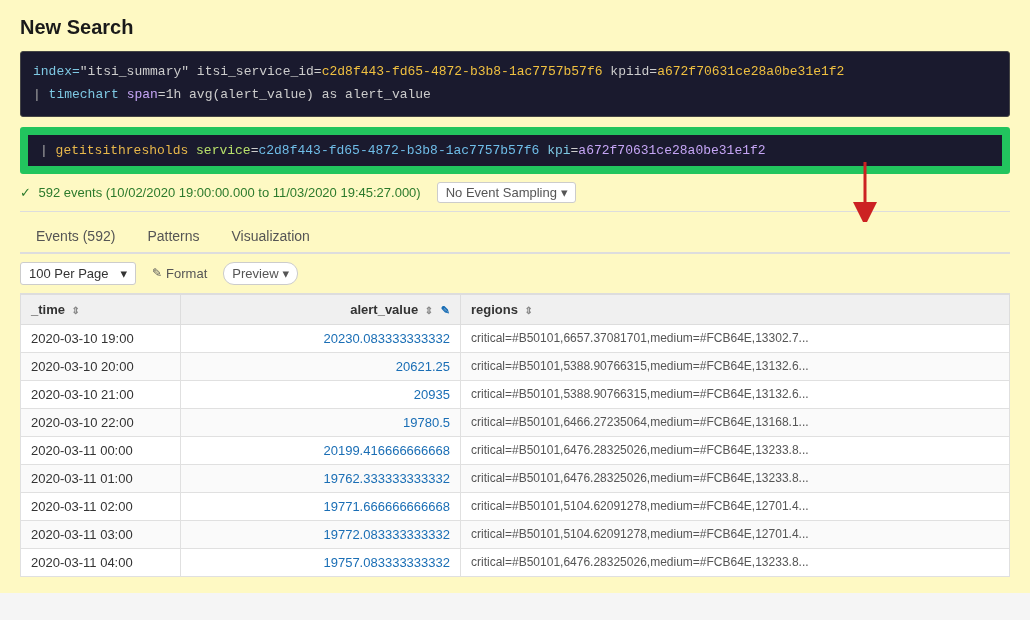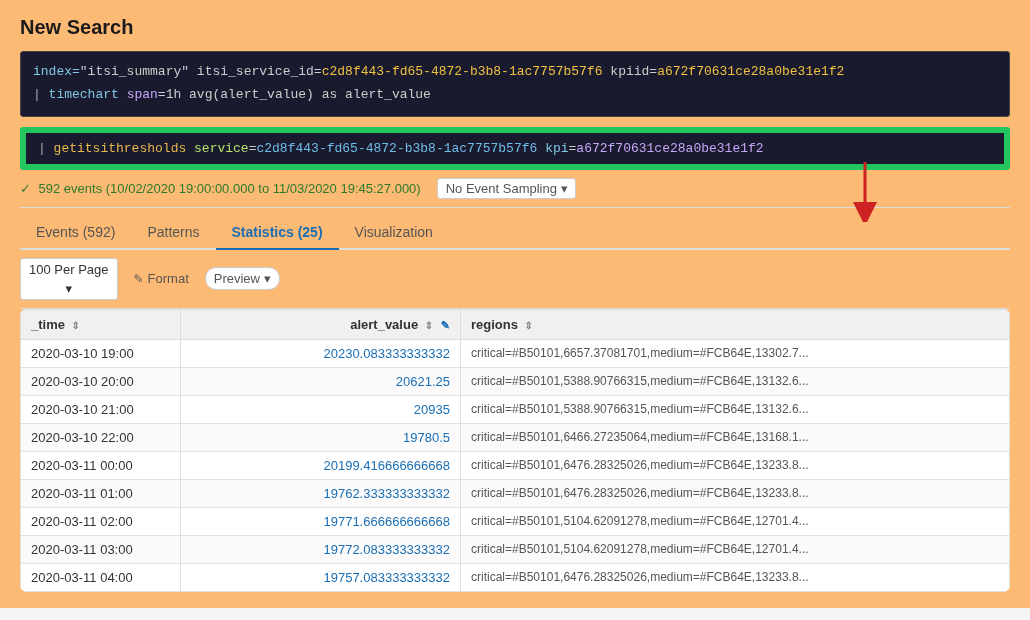--- a/index.html
+++ b/index.html
@@ -7,21 +7,21 @@
       font-family: Arial, sans-serif;
       font-size: 13px;
       background: #f5f5f5;
       color: #333;
       width: 1030px;
       min-height: 620px;
       overflow-x: hidden;
     }
 
     .page-container {
-      background: #fdba74;
+      background: #fef9c3;
       padding: 16px 20px;
     }
 
     .page-title {
       font-size: 20px;
       font-weight: bold;
       color: #1a1a1a;
       margin-bottom: 12px;
     }
 
@@ -48,21 +48,21 @@
       margin-top: 2px;
     }
 
     .search-line-2 .pipe { color: #aaa; }
     .search-line-2 .cmd { color: #7ec8e3; }
     .search-line-2 .span-kw { color: #c5a5f5; }
     .search-line-2 .param { color: #ccc; }
 
     .search-box-highlighted {
       background: #1a1a2e;
-      border: 6px solid #22c55e;
+      border: 8px solid #22c55e;
       border-radius: 3px;
       padding: 8px 12px;
       margin-top: 6px;
       font-family: 'Courier New', monospace;
       font-size: 13px;
     }
 
     .search-line-3 .pipe { color: #aaa; }
     .search-line-3 .cmd { color: #e8b84b; }
     .search-line-3 .key { color: #b8e06a; }
@@ -126,29 +126,28 @@
       display: flex;
       align-items: center;
       gap: 16px;
       padding: 8px 0;
       border-bottom: 1px solid #ddd;
     }
 
     .toolbar-btn {
       display: flex;
       align-items: center;
-      gap: 4px;
+      gap: 12px;
       cursor: pointer;
       color: #333;
       font-size: 13px;
       background: white;
       border: 1px solid #ccc;
       border-radius: 3px;
       padding: 3px 8px;
-      flex-direction: column;
     }
 
     .format-btn {
       display: flex;
       align-items: center;
       gap: 4px;
       cursor: pointer;
       color: #555;
       font-size: 13px;
     }
@@ -256,40 +255,39 @@
     </span>
     <div class="no-event-sampling">
       <span>No Event Sampling</span>
       <span>▾</span>
     </div>
   </div>
 
   <div class="tabs-bar">
     <div class="tab">Events (592)</div>
     <div class="tab">Patterns</div>
-    <div class="tab active">Statistics (25)</div>
     <div class="tab">Visualization</div>
   </div>
 
   <div class="toolbar">
     <div class="toolbar-btn">
       <span>100 Per Page</span>
       <span>▾</span>
     </div>
     <div class="format-btn">
       <span class="pencil-icon">✎</span>
       <span>Format</span>
     </div>
     <div class="preview-btn">
       <span>Preview</span>
       <span>▾</span>
     </div>
   </div>
 
-  <div style="overflow-x:auto;border-radius:7px;">
+  <div style="overflow-x:auto;">
     <table class="data-table">
       <thead>
         <tr>
           <th class="col-time">
             <span>_time</span>
             <span class="sort-icon">⇕</span>
           </th>
           <th class="col-alert" style="text-align:right;">
             <span>alert_value</span>
             <span class="sort-icon">⇕</span>

